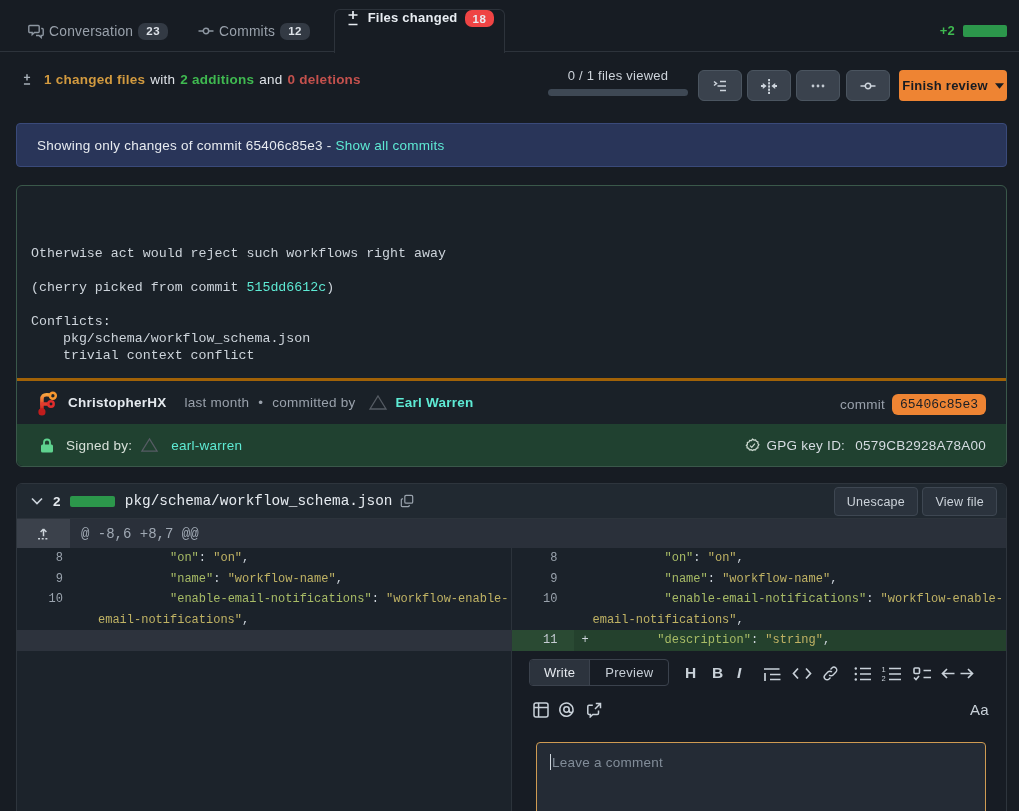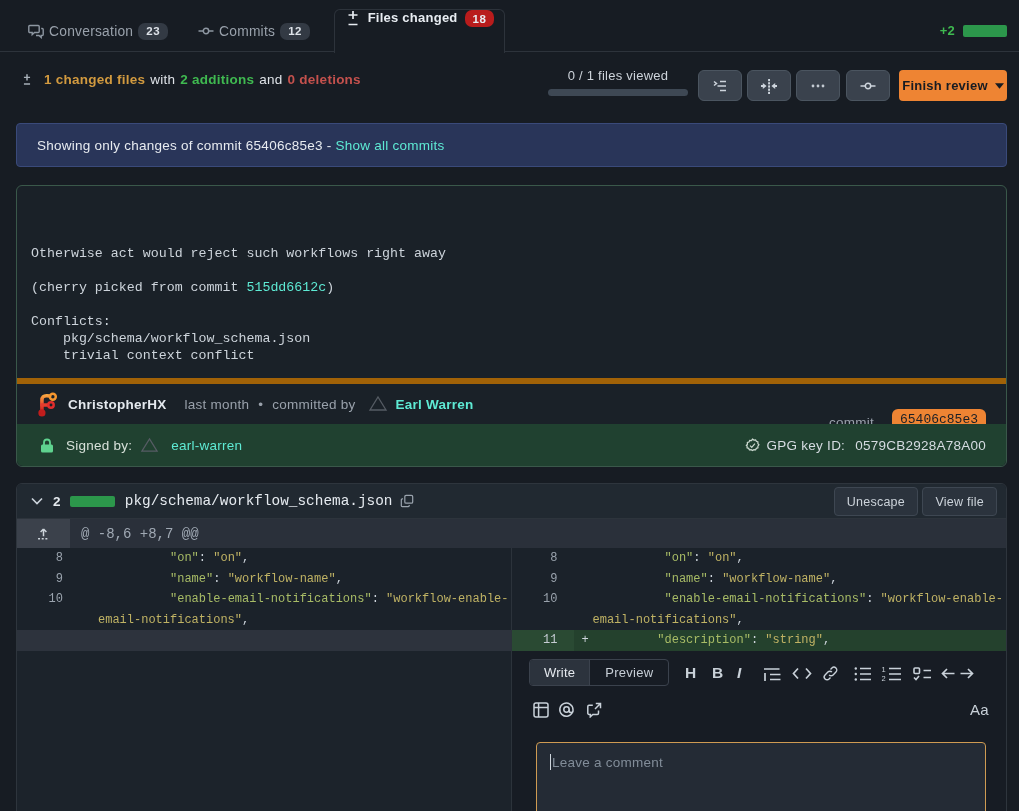--- a/index.html
+++ b/index.html
@@ -7,21 +7,21 @@
 a{text-decoration:none}
 .lnk{color:#5eead4}
 #cmsg,#dtable,.fname,#hunk,#cbadge{letter-spacing:0!important}
 
 
 #tabbar{position:absolute;left:0;top:0;width:1019px;height:52px;border-bottom:1px solid #2d333b;}
 .tab{position:absolute;display:flex;align-items:center;gap:5px;color:#99a1ab;font-size:13.8px;height:42px;top:10px}
 .tab .ticon{color:#8d96a1}
 .badge{background:#333a44;color:#dde2e8;font-size:11.5px;padding:2.5px 8px;border-radius:7px;letter-spacing:0.5px;font-weight:bold}
 #tab-active{position:absolute;left:334px;top:9px;width:171px;height:44px;border:1px solid #2d333b;border-bottom:none;border-radius:6px 6px 0 0;display:flex;align-items:flex-start;gap:7px;justify-content:center;color:#e8ecf1;font-weight:bold;font-size:13px;background:#171c23}
-#tab-active .badge{background:#b91c1c;color:#e8ecf1}
+#tab-active .badge{background:#ef4444;color:#e8ecf1}
 #dstat{position:absolute;right:12px;top:23px;display:flex;align-items:center;gap:8px}
 #dstat .plus{color:#3fb950;font-weight:bold;font-size:13px}
 #dstat .bar{width:44px;height:12px;background:#2c974b;border-radius:2px}
 
 
 #toolbar{position:absolute;left:16px;top:62px;width:991px;height:46px}
 #chg{position:absolute;left:4px;top:10px;display:flex;align-items:center;gap:5px;font-size:13.5px;color:#dfe3e8}
 #chg .gold,#chg .grn,#chg .red{font-weight:bold}
 .gold{color:#d29a3f}
 .grn{color:#3fb950}
@@ -34,24 +34,24 @@
 
 #banner{position:absolute;left:16px;top:123px;width:991px;height:44px;background:#293559;border:1px solid #3a4a7a;border-radius:4px;display:flex;align-items:center;padding-left:20px;font-size:13.5px;color:#e7ebf0}
 
 
 #cbox{position:absolute;left:16px;top:185px;width:991px;height:282px;background:#1a2128;border:1px solid #3a584a;border-radius:6px}
 #ctitle{position:absolute;left:14px;top:12px;font-size:18px;font-weight:normal;letter-spacing:0.9px;color:#e8ecf1;display:flex;align-items:center;gap:7px}
 #pnav{position:absolute;right:14px;top:12px;height:32px;display:flex;border:1px solid #4a535e;border-radius:4px;overflow:hidden;background:#3a434e;color:#ccd3da;font-size:13px}
 #pnav .pb1{display:flex;align-items:center;justify-content:center;gap:8px;width:80px;border-right:1px solid #4a535e}
 #pnav .pb2{display:flex;align-items:center;justify-content:center;gap:8px;width:87px}
 #cmsg{position:absolute;left:14px;top:59px;font-family:"Liberation Mono",monospace;font-size:13.3px;line-height:17px;color:#cdd4db;white-space:pre}
-#arow{position:absolute;left:0;top:192px;width:989px;height:46px;border-top:6px solid #a16207;display:flex;align-items:center;padding-left:20px;font-size:13.5px}
+#arow{position:absolute;left:0;top:192px;width:989px;height:46px;border-top:3px solid #a16207;display:flex;align-items:center;padding-left:20px;font-size:13.5px}
 #arow .nm{font-weight:bold;color:#e4e9ee}
 #arow .mut{color:#99a1ab}
-#commitright{position:absolute;right:20px;top:0;height:46px;display:flex;align-items:flex-end;gap:18px}
+#commitright{position:absolute;right:20px;top:0;height:46px;display:flex;align-items:center;gap:7px}
 #cbadge{background:#ee8433;color:#1a1f26;font-family:"Liberation Mono",monospace;font-size:13px;padding:3px 8px;border-radius:6px}
 #srow{position:absolute;left:0;top:238px;width:989px;height:42px;background:#204130;border-radius:0 0 6px 6px;display:flex;align-items:center;padding-left:23px;font-size:13.5px;color:#d7e0d9}
 #srowr{position:absolute;right:20px;top:0;height:42px;display:flex;align-items:center;gap:7px;color:#d5dbe1}
 
 
 #dbox{position:absolute;left:16px;top:483px;width:991px;height:329px;background:#1b222a;border:1px solid #2e353d;border-radius:6px 6px 0 0;overflow:hidden}
 #dhead{position:absolute;left:0;top:0;width:989px;height:35px;background:#212931;border-bottom:1px solid #2d343c;display:flex;align-items:center}
 #dhead .fname{font-family:"Liberation Mono",monospace;font-size:14.4px;color:#e6ebf0}
 .gbtn{height:29px;background:#2b333d;border:1px solid #3e4752;border-radius:4px;display:flex;align-items:center;justify-content:center;color:#ccd3da;font-size:12.5px;padding:0 12px}
 #hunk{position:absolute;left:0;top:35px;width:989px;height:29px;background:#2a303a;display:flex;align-items:center}

